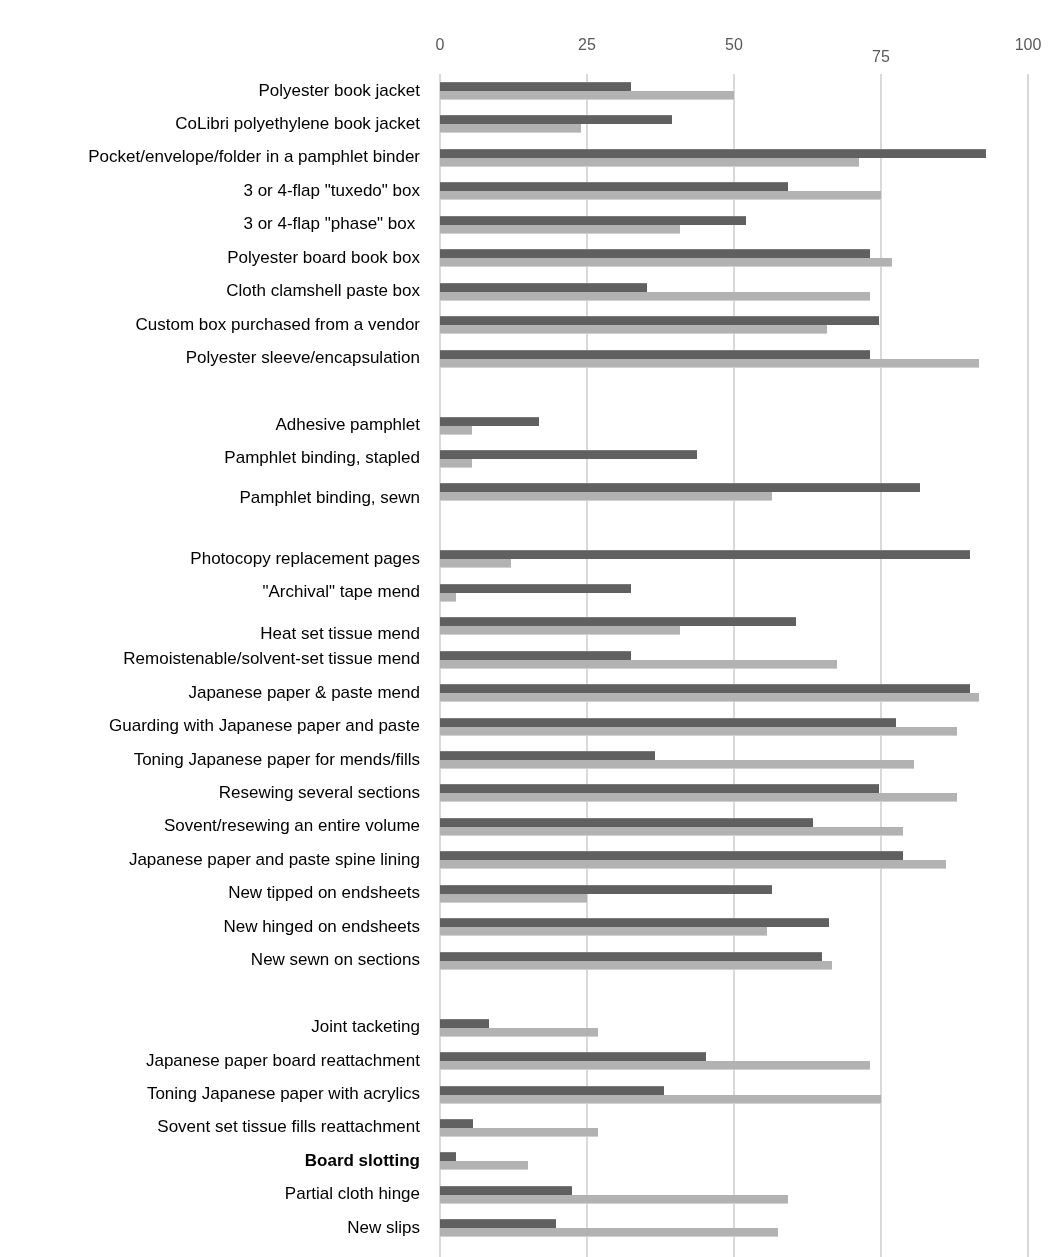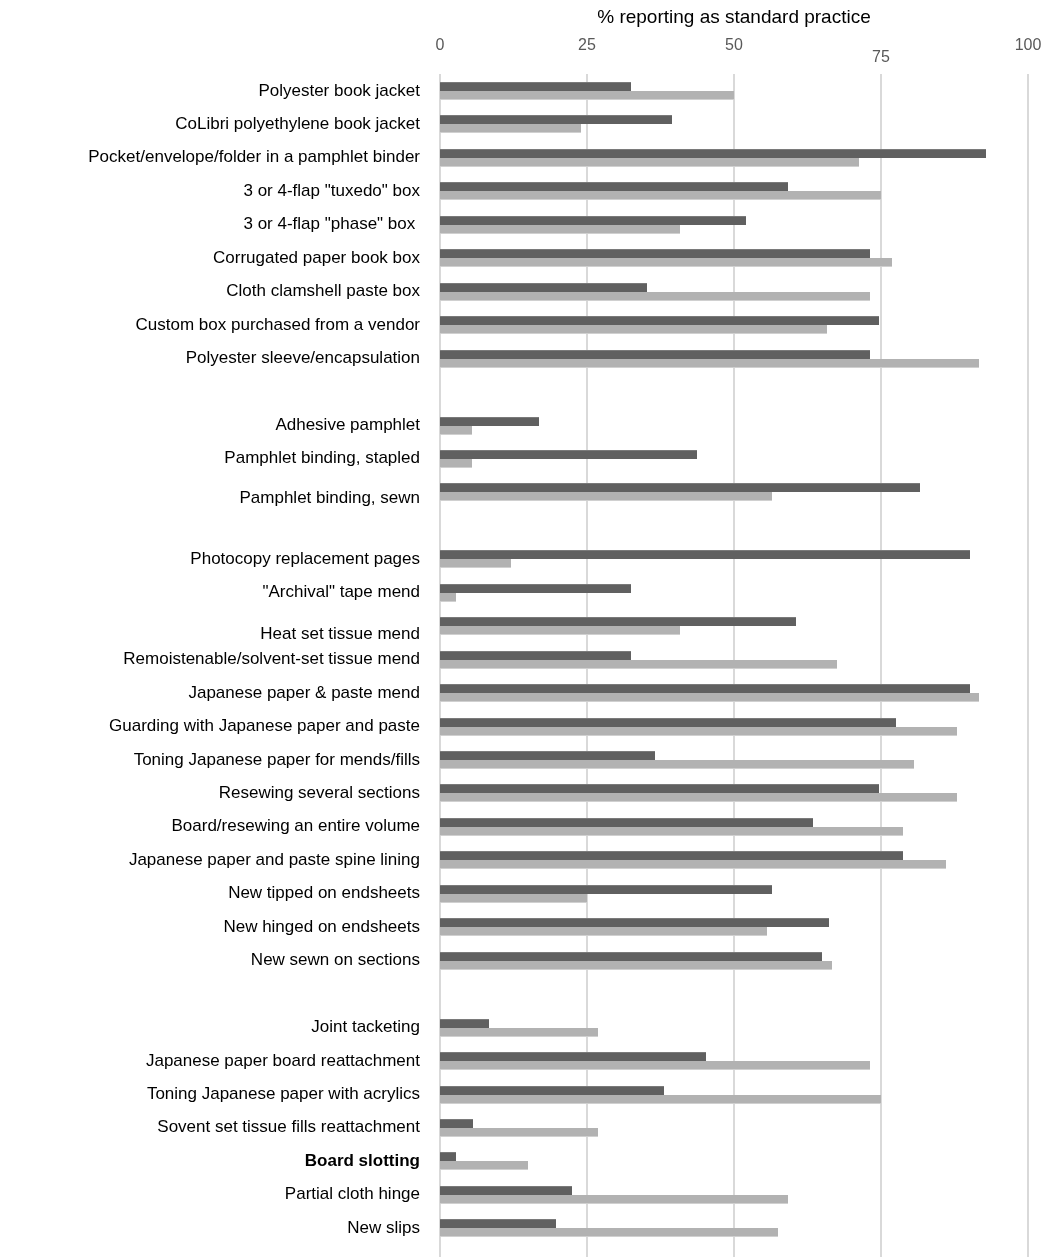--- a/index.html
+++ b/index.html
@@ -14,21 +14,20 @@
   .label { position: absolute; right: 632px; font-size: 17px; color: #000; white-space: pre;
            transform: translateY(-50%); }
   .bar { position: absolute; left: 440px; height: 9px; box-sizing: border-box; }
   .bar.dark { background: #606060; border-top: 1px solid #7a7a7a; }
   .bar.light { background: #b2b2b2; border-bottom: 1px solid #d0d0d0; }
 </style>
 </head>
 <body>
 
 <div id="chart">
-  <div class="axis-title">% reporting as standard practice</div>
   <div id="ticks">
       <div class="tick" style="left: 440px;">0</div>
       <div class="tick" style="left: 587px;">25</div>
       <div class="tick" style="left: 734px;">50</div>
       <div class="tick" style="left: 881px; margin-top: 12px;">75</div>
       <div class="tick" style="left: 1028px;">100</div>
     </div>
   <div id="gridlines">
       <div class="grid" style="left: 586px;"></div>
       <div class="grid" style="left: 733px;"></div>
@@ -56,21 +55,21 @@
         <div class="label" style="top: 190.85px;">3 or 4-flap "tuxedo" box</div>
         <div class="bar dark" style="top: 182.35px; width: 348.096px; background: rgb(96, 96, 96);"></div>
         <div class="bar light" style="top: 191.35px; width: 441px; background: rgb(178, 178, 178);"></div>
       </div>
       <div>
         <div class="label" style="top: 224.3px;">3 or 4-flap "phase" box </div>
         <div class="bar dark" style="top: 215.8px; width: 306.348px; background: rgb(96, 96, 96);"></div>
         <div class="bar light" style="top: 224.8px; width: 239.904px; background: rgb(178, 178, 178);"></div>
       </div>
       <div>
-        <div class="label" style="top: 257.75px;">Corrugated paper book box</div>
+        <div class="label" style="top: 257.75px;">Polyester board book box</div>
         <div class="bar dark" style="top: 249.25px; width: 430.416px; background: rgb(96, 96, 96);"></div>
         <div class="bar light" style="top: 258.25px; width: 451.584px; background: rgb(178, 178, 178);"></div>
       </div>
       <div>
         <div class="label" style="top: 291.2px;">Cloth clamshell paste box</div>
         <div class="bar dark" style="top: 282.7px; width: 206.976px; background: rgb(96, 96, 96);"></div>
         <div class="bar light" style="top: 291.7px; width: 430.416px; background: rgb(178, 178, 178);"></div>
       </div>
       <div>
         <div class="label" style="top: 324.65px;">Custom box purchased from a vendor</div>
@@ -131,21 +130,21 @@
         <div class="label" style="top: 759.5px;">Toning Japanese paper for mends/fills</div>
         <div class="bar dark" style="top: 751px; width: 215.208px; background: rgb(96, 96, 96);"></div>
         <div class="bar light" style="top: 760px; width: 473.928px; background: rgb(178, 178, 178);"></div>
       </div>
       <div>
         <div class="label" style="top: 792.95px;">Resewing several sections</div>
         <div class="bar dark" style="top: 784.45px; width: 439.236px; background: rgb(96, 96, 96);"></div>
         <div class="bar light" style="top: 793.45px; width: 516.852px; background: rgb(178, 178, 178);"></div>
       </div>
       <div>
-        <div class="label" style="top: 826.4px;">Board/resewing an entire volume</div>
+        <div class="label" style="top: 826.4px;">Sovent/resewing an entire volume</div>
         <div class="bar dark" style="top: 817.9px; width: 372.792px; background: rgb(96, 96, 96);"></div>
         <div class="bar light" style="top: 826.9px; width: 462.756px; background: rgb(178, 178, 178);"></div>
       </div>
       <div>
         <div class="label" style="top: 859.85px;">Japanese paper and paste spine lining</div>
         <div class="bar dark" style="top: 851.35px; width: 463.344px; background: rgb(96, 96, 96);"></div>
         <div class="bar light" style="top: 860.35px; width: 506.268px; background: rgb(178, 178, 178);"></div>
       </div>
       <div>
         <div class="label" style="top: 893.3px;">New tipped on endsheets</div>

